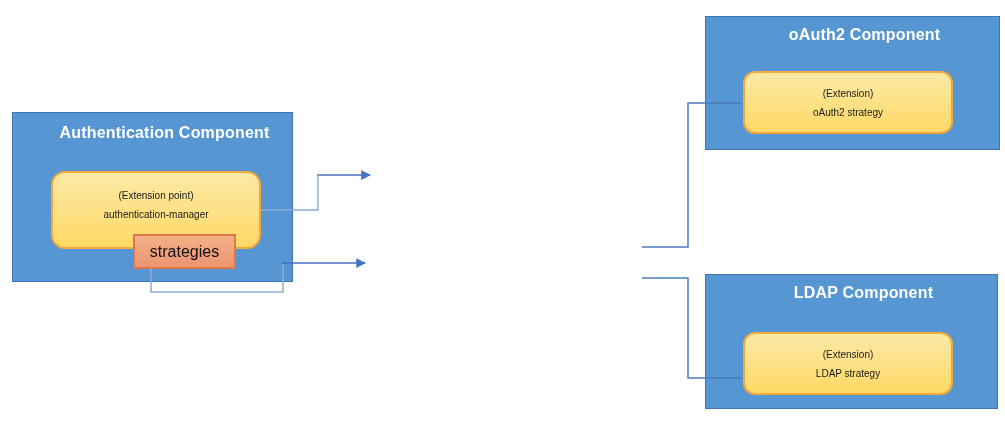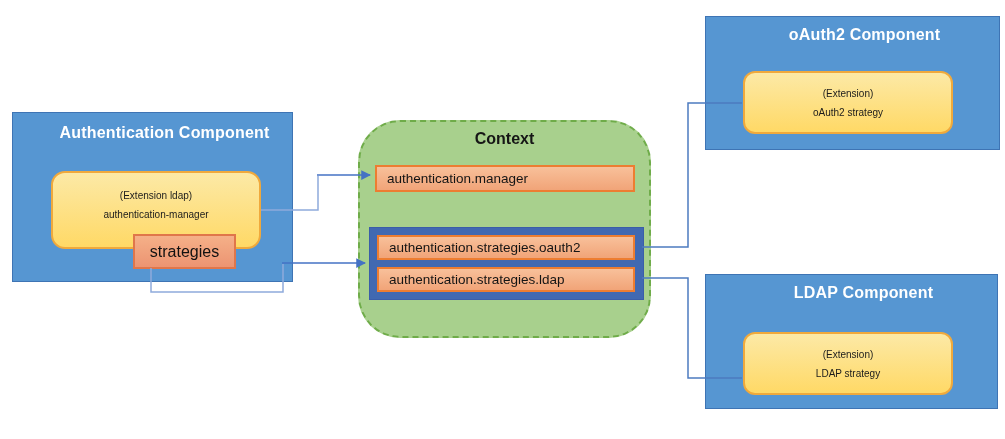--- a/index.html
+++ b/index.html
@@ -116,42 +116,28 @@
   }
 </style>
 </head>
 <body>
 
 <div class="canvas">
 
   <div class="component" id="auth-component">
     <div class="component-title">Authentication Component</div>
     <div class="yellow-box" id="ext-point-box">
-      <div>(Extension ldap)</div>
+      <div>(Extension point)</div>
       <div>authentication-manager</div>
     </div>
     <div id="strategies-box">
       <span>strategies</span>
     </div>
   </div>
 
-  <div id="context-box">
-    <div id="context-title">Context</div>
-    <div class="entry-box" id="manager-entry">
-      <span>authentication.manager</span>
-    </div>
-    <div id="strategies-container">
-      <div class="entry-box" id="oauth2-entry">
-        <span>authentication.strategies.oauth2</span>
-      </div>
-      <div class="entry-box" id="ldap-entry">
-        <span>authentication.strategies.ldap</span>
-      </div>
-    </div>
-  </div>
 
   <div class="component" id="oauth2-component">
     <div class="component-title">oAuth2 Component</div>
     <div class="yellow-box" id="oauth2-ext-box">
       <div>(Extension)</div>
       <div>oAuth2 strategy</div>
     </div>
   </div>
 
   <div class="component" id="ldap-component">

